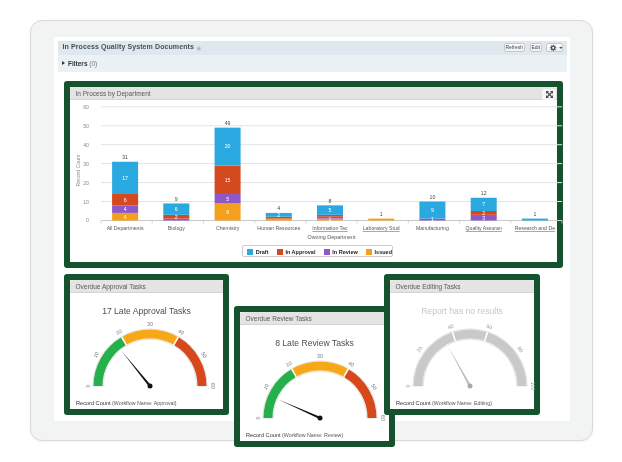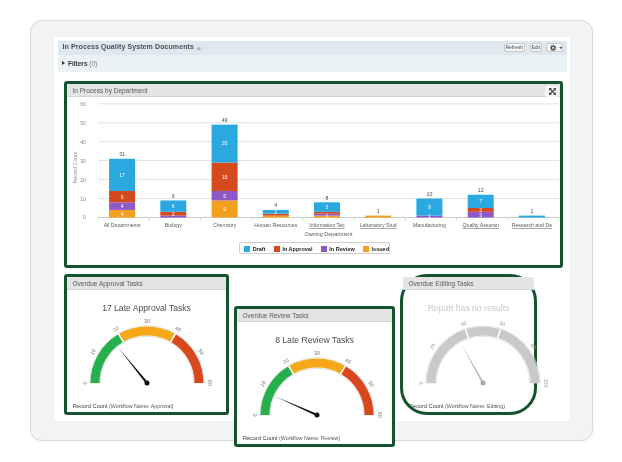--- a/index.html
+++ b/index.html
@@ -8,21 +8,21 @@
   #card { left:30px; top:20px; width:563px; height:421px; background:#f2f3f3; border:1px solid #d9d9d9; border-radius:12px; box-shadow:0 1px 3px rgba(0,0,0,0.05); }
   #widget { left:54px; top:37px; width:516px; height:384px; background:#ffffff; }
   #titlebar { left:58px; top:41px; width:509px; height:14px; background:#dfe8ee; }
   #titlebar .t { position:absolute; left:4.5px; top:2px; font-size:7px; font-weight:bold; color:#47505a; letter-spacing:0.1px; }
   #star { position:absolute; left:137.5px; top:3px; color:#aeb8c0; font-size:7.5px; }
   .btn { position:absolute; top:1.5px; height:9px; background:linear-gradient(#fdfdfd,#f1f2f2); border:1px solid #c6c9cc; border-radius:2px; font-size:5px; color:#444; text-align:center; line-height:7.5px; }
   #filters { left:58px; top:55px; width:509px; height:17px; background:#ebf2f6; }
   #filters .tri { position:absolute; left:3.5px; top:6px; width:0; height:0; border-left:3px solid #333; border-top:2.2px solid transparent; border-bottom:2.2px solid transparent; }
   #filters .f { position:absolute; left:10px; top:4.5px; font-size:6.5px; font-weight:bold; color:#333; }
   #filters .c { font-weight:normal; color:#777; }
-  .panel { position:absolute; background:#fff; border:3px solid #14532d; border-radius:3px; }
+  .panel { position:absolute; background:#fff; border:6px solid #14532d; border-radius:3px; }
   .phead { position:absolute; left:0; top:0; right:0; height:13px; background:#e4e4e4; border-bottom:1px solid #d4d4d4; border-radius:2px 2px 0 0; }
   .phead .h { position:absolute; left:5.5px; top:3px; font-size:6.5px; color:#5a5a5a; }
   #chartpanel { left:64px; top:81px; width:499px; height:187px; }
   .gpanel { top:274px; width:163px; height:141px; }
   .gtitle { position:absolute; width:100%; text-align:center; top:26px; font-size:8.6px; color:#4d4d4d; }
   .gfoot { position:absolute; left:6px; bottom:3.5px; font-size:5.6px; color:#333; }
   .gfoot .w { font-size:5.3px; color:#555; }
   #legend { position:absolute; left:172px; top:158px; width:151px; height:12px; border:1px solid #cccccc; border-radius:2px; background:#fff; font-size:0; text-align:center; padding-top:2.5px; white-space:nowrap; }
   #legend .li { display:inline-block; margin:0 4.2px; font-size:5.5px; font-weight:bold; color:#222; }
   #legend .sq { display:inline-block; width:6px; height:6px; vertical-align:-0.8px; margin-right:2.5px; }
@@ -205,21 +205,21 @@
 <text x="48.75" y="38.87" font-size="5.2" fill="#777777" text-anchor="middle" dominant-baseline="central" transform="rotate(-30.0 48.75 38.87)">20</text>
 <text x="80.00" y="30.50" font-size="5.2" fill="#777777" text-anchor="middle" dominant-baseline="central" transform="rotate(0.0 80.00 30.50)">30</text>
 <text x="111.25" y="38.87" font-size="5.2" fill="#777777" text-anchor="middle" dominant-baseline="central" transform="rotate(30.0 111.25 38.87)">40</text>
 <text x="134.13" y="61.75" font-size="5.2" fill="#777777" text-anchor="middle" dominant-baseline="central" transform="rotate(60.0 134.13 61.75)">50</text>
 <text x="142.50" y="93.00" font-size="5.2" fill="#777777" text-anchor="middle" dominant-baseline="central" transform="rotate(90.0 142.50 93.00)">60</text>
 <polygon points="79.53,94.05 80.47,91.95 38.43,74.49" fill="#111111"></polygon>
 <circle cx="80" cy="93" r="2.5" fill="#111111"></circle>
     </svg>
   <div class="gfoot">Record Count <span class="w">(Workflow Name: Review)</span></div>
 </div>
-<div class="panel gpanel" style="left:400px; width:137px;border-radius:27px;">
+<div class="panel gpanel" style="left:384px; width:156px;">
   <div class="phead">
       <div class="h">Overdue Editing Tasks</div>
     </div>
   <div class="gtitle" style="color:#c6c6c6;">Report has no results</div>
   <svg class="gsvg" style="position:absolute; left:0; top:13px;" width="163" height="126" viewBox="0 0 163 126">
       <path d="M22.80 93.00 A57.20 57.20 0 0 1 137.20 93.00 L126.80 93.00 A46.80 46.80 0 0 0 33.20 93.00 Z" fill="none" stroke="#d5d5d5" stroke-width="0.7"></path>
 <path d="M23.50 93.00 A56.50 56.50 0 0 1 61.70 39.55 L64.61 48.06 A47.50 47.50 0 0 0 32.50 93.00 Z" fill="#c9c9c9"></path>
 <path d="M63.39 39.00 A56.50 56.50 0 0 1 96.61 39.00 L93.97 47.60 A47.50 47.50 0 0 0 66.03 47.60 Z" fill="#c9c9c9"></path>
 <path d="M98.30 39.55 A56.50 56.50 0 0 1 136.50 93.00 L127.50 93.00 A47.50 47.50 0 0 0 95.39 48.06 Z" fill="#c9c9c9"></path>
 <text x="17.50" y="93.00" font-size="5.2" fill="#9a9a9a" text-anchor="middle" dominant-baseline="central" transform="rotate(-90.0 17.50 93.00)">0</text>

